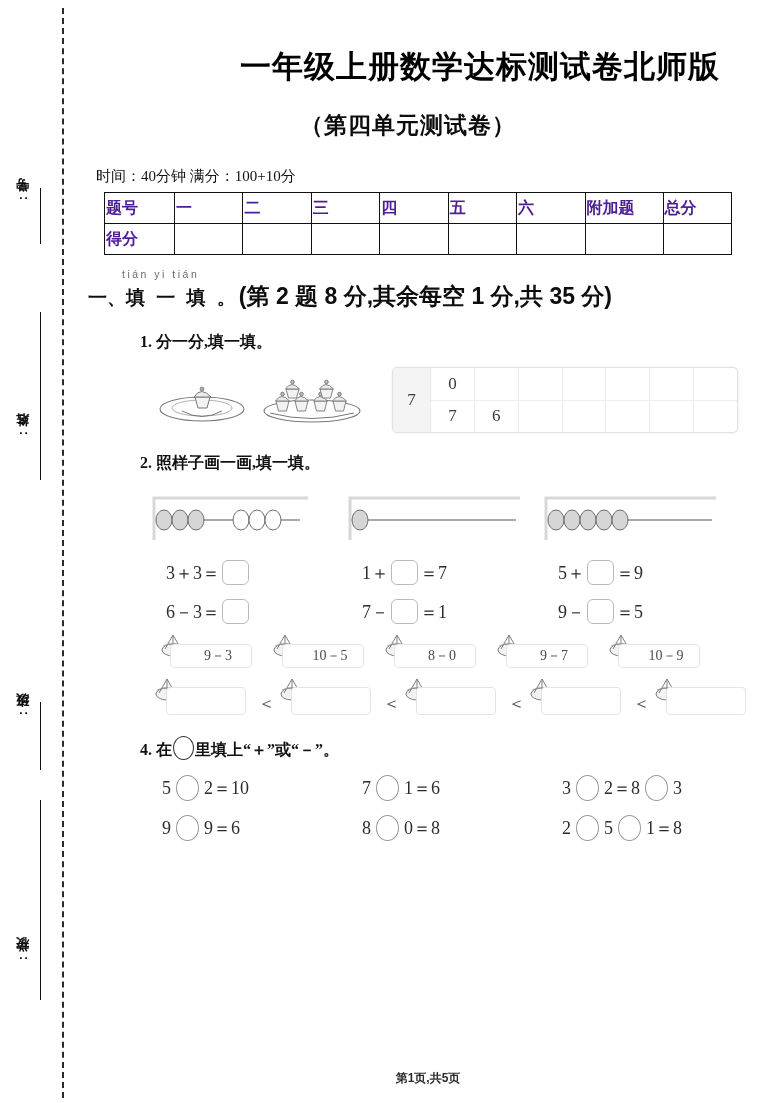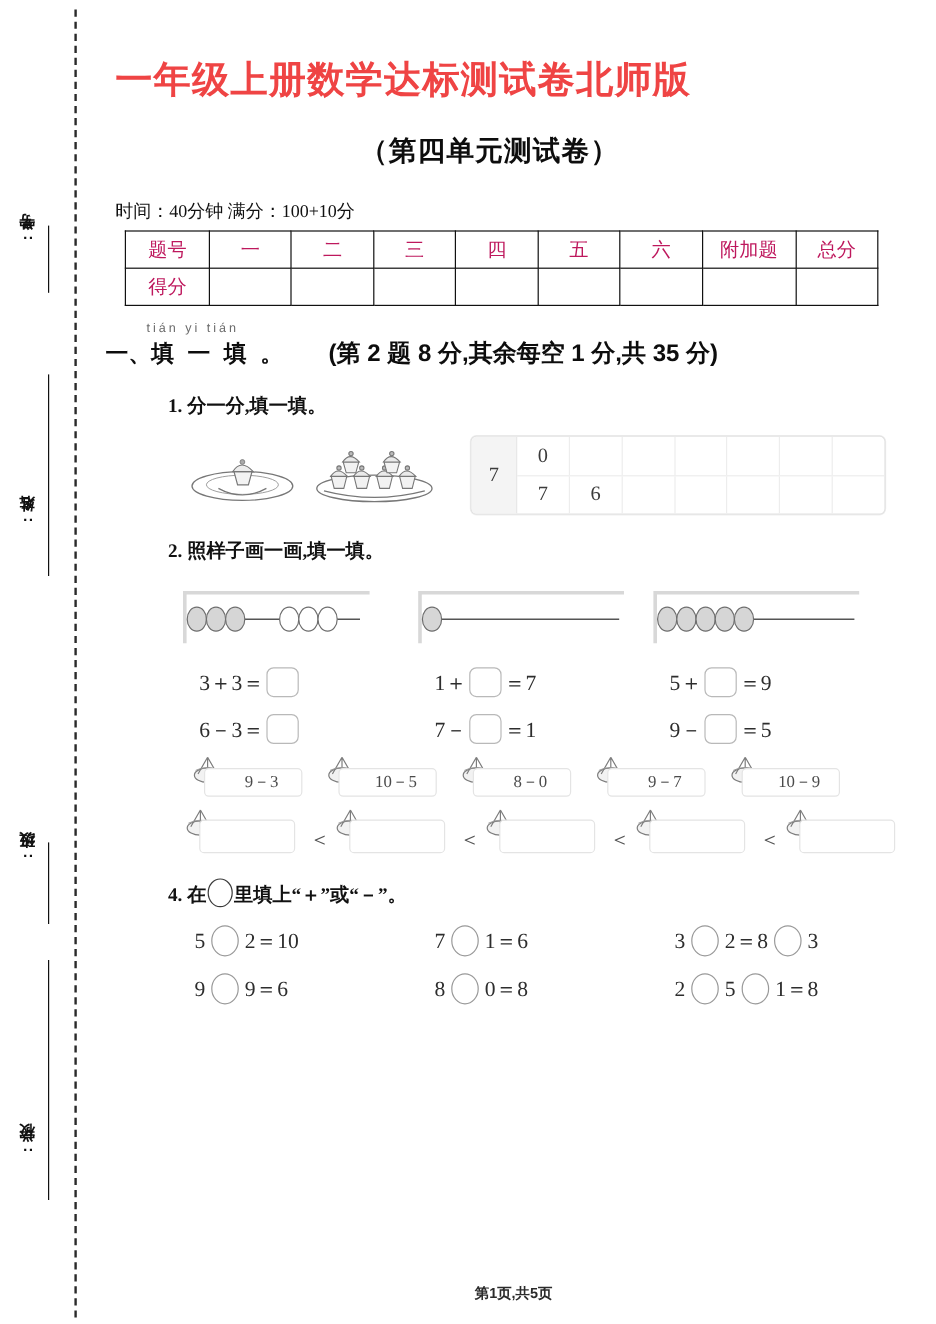--- a/index.html
+++ b/index.html
@@ -47,27 +47,27 @@
 
   
   .sheet {
     position: absolute;
     left: 96px; top: 0;
     width: 684px; height: 1103px;
     padding: 0 42px 0 0;
   }
 
   .title {
-    text-align: left;
+    text-align: right;
     font-family: "Liberation Serif", "DejaVu Serif", serif;
     font-weight: bold;
     font-size: 31px;
     letter-spacing: 1px;
     margin: 46px 0 0 0;
-    color: #ef4444;
+    color: #000000;
     padding-right: 18px;
   }
   .subtitle {
     text-align: center;
     font-family: "Liberation Serif", "DejaVu Serif", serif;
     font-weight: bold;
     font-size: 23px;
     letter-spacing: 1px;
     margin: 22px 0 0 0;
     color: #0d0d0d;
@@ -84,26 +84,25 @@
   
   .score-table {
     border-collapse: collapse;
     margin: 0 0 0 8px;
     width: 628px;
     table-layout: fixed;
   }
   .score-table td {
     border: 1.4px solid #111;
     height: 31px;
-    text-align: center;
     vertical-align: middle;
     font-size: 16px;
-    font-weight: normal;
+    font-weight: bold;
     font-family: "Liberation Sans", "DejaVu Sans", sans-serif;
-    color: #be185d;
+    color: #4c1d95;
   }
   .score-table td.head { width: 70px; }
   .score-table td.wide { width: 78px; }
 
   
   .section-head {
     margin: 26px 0 0 -8px;
     position: relative;
     font-family: "Liberation Sans", "DejaVu Sans", sans-serif;
     font-weight: bold;
@@ -114,21 +113,21 @@
   .pinyin {
     position: absolute;
     left: 34px; top: -13px;
     font-size: 10.5px;
     font-weight: normal;
     letter-spacing: 2.5px;
     color: #6b6b6b;
     font-family: "Liberation Sans", "DejaVu Sans", sans-serif;
   }
   .section-head .sec-label { letter-spacing: 3px; }
-  .section-head .sec-note { font-size: 20px; letter-spacing: 0px; margin-left: 35px; }
+  .section-head .sec-note { font-size: 23px; letter-spacing: 0px; }
 
   .q-title {
     margin: 20px 0 0 44px;
     font-family: "Liberation Serif", "DejaVu Serif", serif;
     font-weight: bold;
     font-size: 16px;
     color: #111;
   }
   .q-title .qnum { font-family: "Liberation Serif", serif; }
 

